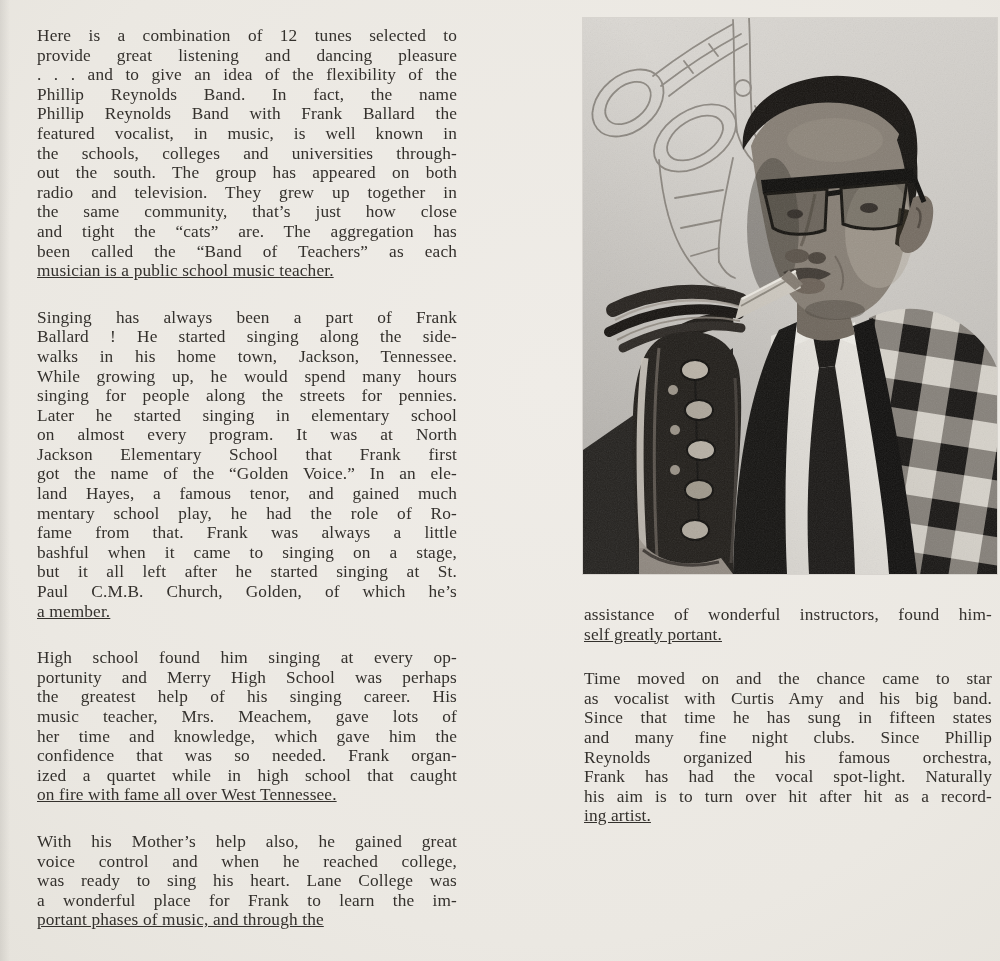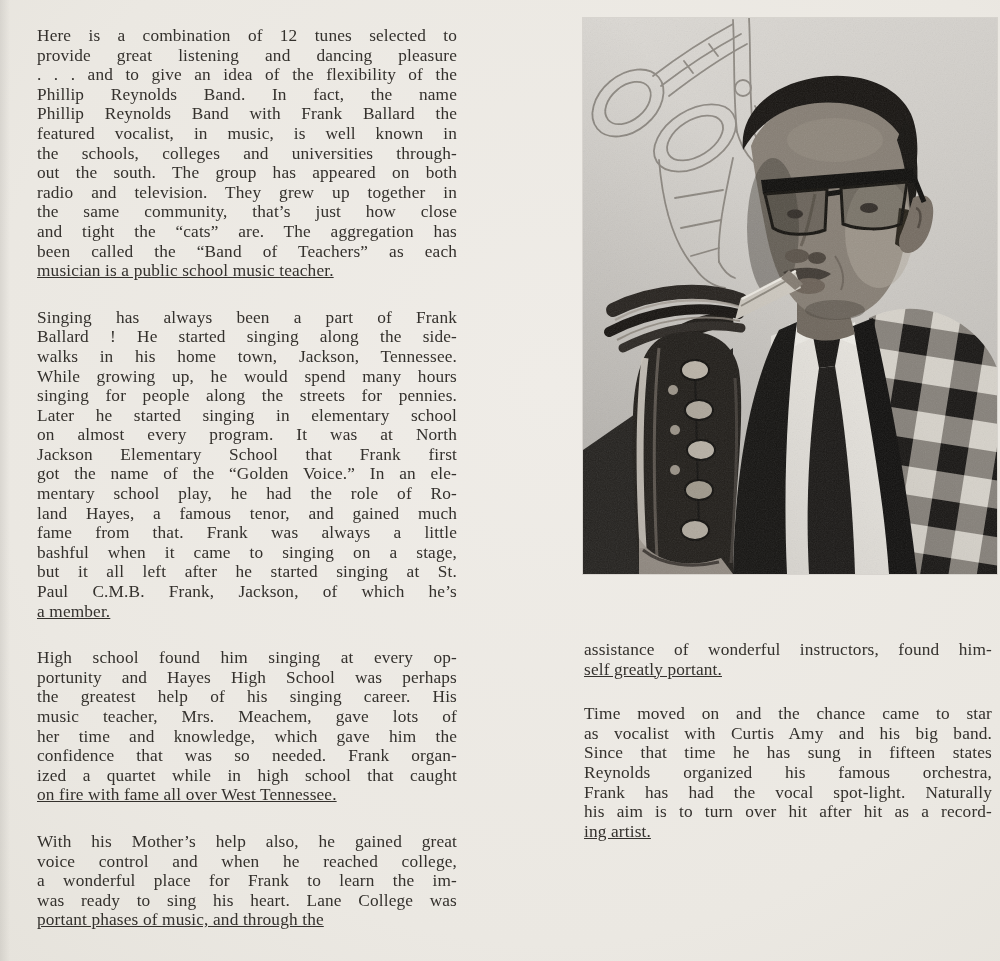--- a/index.html
+++ b/index.html
@@ -10,21 +10,21 @@
     overflow:hidden;
   }
   .page{position:relative;width:1000px;height:961px;border-radius:32px;}
   .page::before{ 
     content:"";position:absolute;left:0;top:0;width:10px;height:100%;
     background:linear-gradient(to right, rgba(60,58,54,.10), rgba(60,58,54,0));
     pointer-events:none;
   }
   .col{position:absolute;color:#34312d;}
   .left-col{left:37px;top:26px;width:420px;}
-  .right-col{left:584px;top:640px;width:408px;}
+  .right-col{left:584px;top:605px;width:408px;}
   .para{margin:0 0 27px 0;}
   .right-col .para{margin-bottom:25px;}
   .jline{
     font-size:17.3px;line-height:19.6px;letter-spacing:.15px;
     color:#34312d;
     text-align:justify;
     text-align-last:justify;
     white-space:normal;
   }
   .jline.lastline{text-align-last:left;text-decoration:underline;}
@@ -58,43 +58,43 @@
     <div class="para">
         <div class="jline">Singing has always been a part of Frank</div>
         <div class="jline">Ballard ! He started singing along the side-</div>
         <div class="jline">walks in his home town, Jackson, Tennessee.</div>
         <div class="jline">While growing up, he would spend many hours</div>
         <div class="jline">singing for people along the streets for pennies.</div>
         <div class="jline">Later he started singing in elementary school</div>
         <div class="jline">on almost every program. It was at North</div>
         <div class="jline">Jackson Elementary School that Frank first</div>
         <div class="jline">got the name of the “Golden Voice.” In an ele-</div>
+        <div class="jline">land Hayes, a famous tenor, and gained much</div>
         <div class="jline">mentary school play, he had the role of Ro-</div>
-        <div class="jline">land Hayes, a famous tenor, and gained much</div>
         <div class="jline">fame from that. Frank was always a little</div>
         <div class="jline">bashful when it came to singing on a stage,</div>
         <div class="jline">but it all left after he started singing at St.</div>
-        <div class="jline">Paul C.M.B. Frank, Jackson, of which he’s</div>
+        <div class="jline">Paul C.M.B. Church, Golden, of which he’s</div>
         <div class="jline lastline">a member.</div>
       </div>
     <div class="para">
         <div class="jline">High school found him singing at every op-</div>
-        <div class="jline">portunity and Hayes High School was perhaps</div>
+        <div class="jline">portunity and Merry High School was perhaps</div>
         <div class="jline">the greatest help of his singing career. His</div>
         <div class="jline">music teacher, Mrs. Meachem, gave lots of</div>
         <div class="jline">her time and knowledge, which gave him the</div>
         <div class="jline">confidence that was so needed. Frank organ-</div>
         <div class="jline">ized a quartet while in high school that caught</div>
         <div class="jline lastline">on fire with fame all over West Tennessee.</div>
       </div>
     <div class="para">
         <div class="jline">With his Mother’s help also, he gained great</div>
         <div class="jline">voice control and when he reached college,</div>
+        <div class="jline">was ready to sing his heart. Lane College was</div>
         <div class="jline">a wonderful place for Frank to learn the im-</div>
-        <div class="jline">was ready to sing his heart. Lane College was</div>
         <div class="jline lastline">portant phases of music, and through the</div>
       </div>
   </div>
 
   <figure class="photo" role="img" aria-label="Black-and-white photograph of a man in thick black browline glasses and a plaid jacket with white shirt and dark tie, playing a saxophone; a line drawing of a saxophone decorates the wall behind him">
     <svg viewBox="0 0 414 556" xmlns="http://www.w3.org/2000/svg">
       <defs>
         <linearGradient id="pbg" x1="0" y1="0" x2="0.35" y2="1">
           <stop offset="0" stop-color="#dcd9d4"></stop>
           <stop offset="0.55" stop-color="#cecbc6"></stop>
@@ -221,20 +221,21 @@
 
   <div class="col right-col">
     <div class="para">
         <div class="jline">assistance of wonderful instructors, found him-</div>
         <div class="jline lastline">self greatly portant.</div>
       </div>
     <div class="para">
         <div class="jline">Time moved on and the chance came to star</div>
         <div class="jline">as vocalist with Curtis Amy and his big band.</div>
         <div class="jline">Since that time he has sung in fifteen states</div>
+        <div class="jline">and many fine night clubs. Since Phillip</div>
         <div class="jline">Reynolds organized his famous orchestra,</div>
         <div class="jline">Frank has had the vocal spot-light. Naturally</div>
         <div class="jline">his aim is to turn over hit after hit as a record-</div>
         <div class="jline lastline">ing artist.</div>
       </div>
   </div>
 
 </div>
 
 </body></html>

